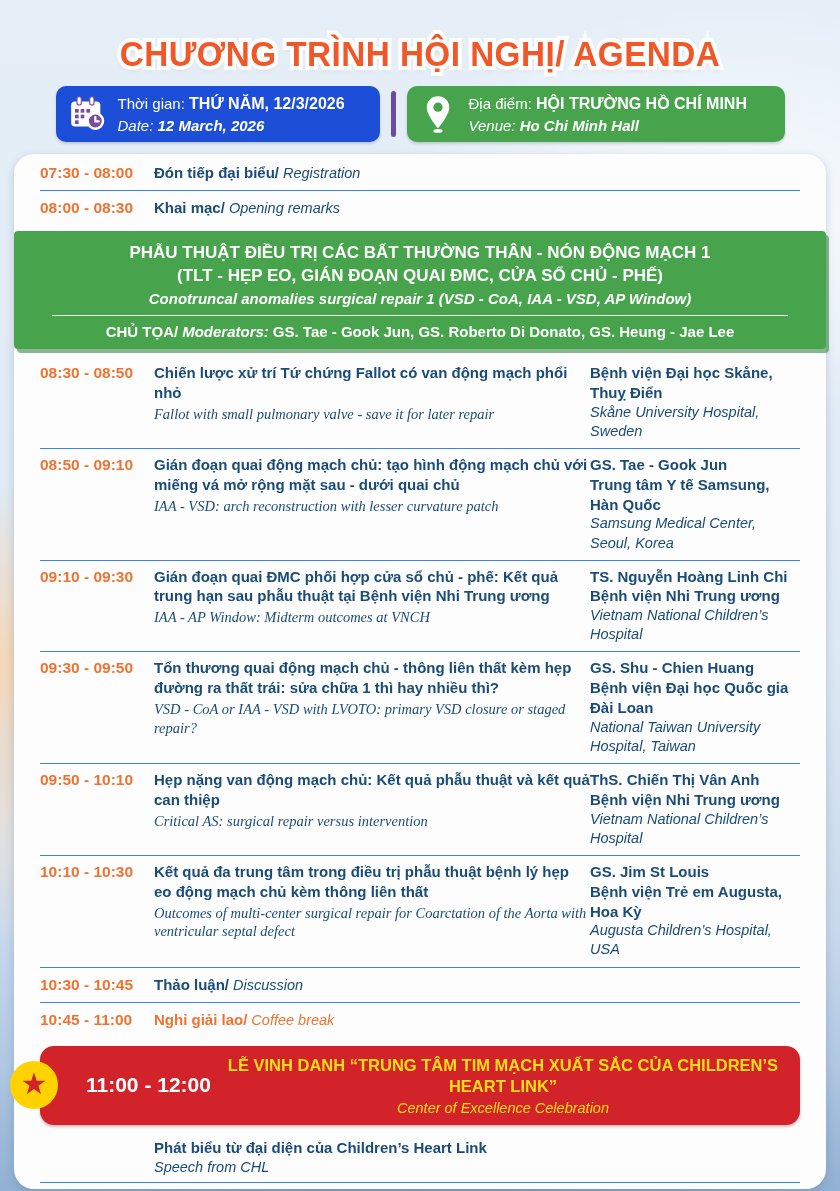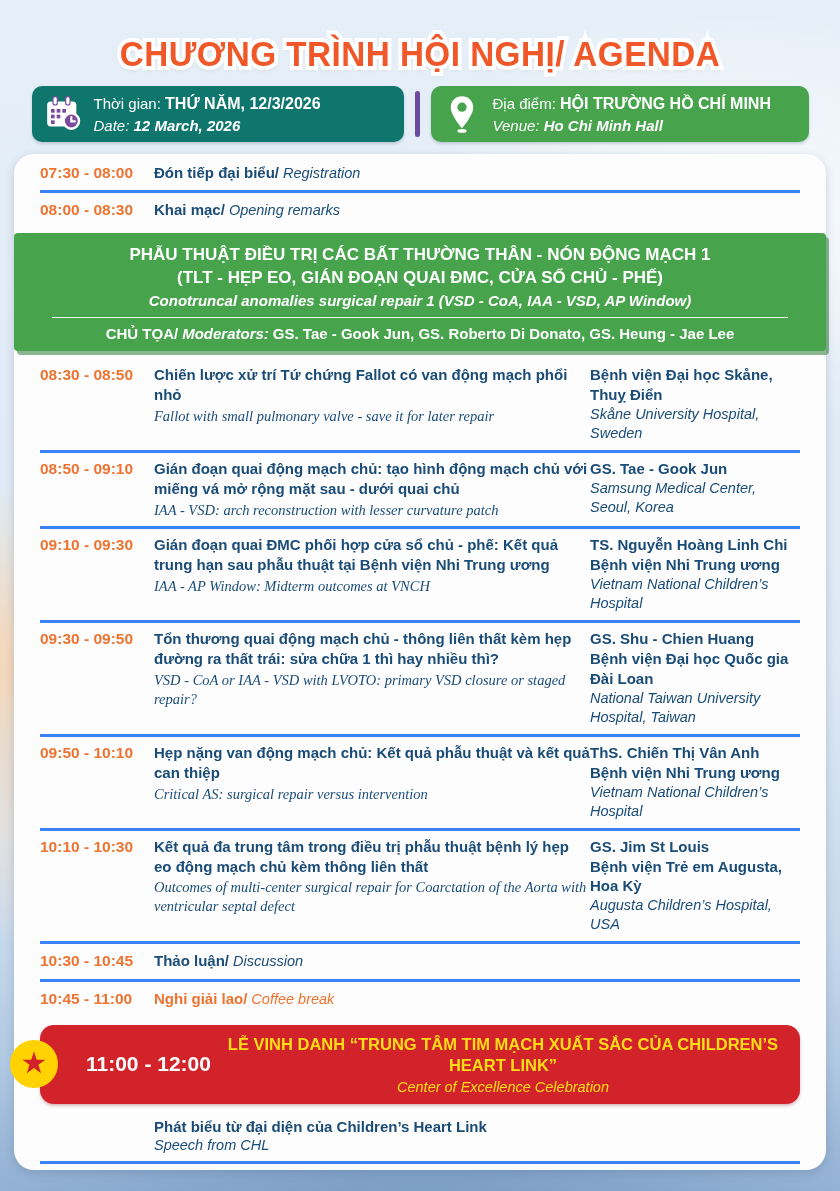--- a/index.html
+++ b/index.html
@@ -16,37 +16,37 @@
   .page-title-wrap{padding-top:34px;text-align:center;}
   .outline-stack{position:relative;display:inline-block;transform:scaleX(.95);
     font-weight:bold;font-size:35px;letter-spacing:.5px;}
   .t-stroke{position:absolute;left:0;top:0;color:#fff;-webkit-text-stroke:8px #ffffff;
     text-shadow:0 3px 5px rgba(130,95,60,.28);white-space:nowrap;}
   .t-fill{position:relative;color:#f0582a;white-space:nowrap;}
 
   .info-row{display:flex;justify-content:center;align-items:center;gap:11px;margin-top:12px;}
   .info-box{height:56px;border-radius:10px;display:flex;align-items:center;color:#fff;
     box-shadow:0 2px 3px rgba(80,90,120,.25);}
-  .info-box.purple{background:#0f766e;width:372px;}
+  .info-box.purple{background:#1d4ed8;width:324px;}
   .info-box.green{background:#47a44d;width:378px;}
   .info-icon{width:62px;display:flex;justify-content:center;align-items:center;flex:0 0 62px;}
   .info-lines{line-height:1.45;font-size:15px;}
   .info-lines .l1 .lab{font-weight:normal;}
   .info-lines .l1 .val{font-weight:bold;font-size:16px;}
   .info-lines .l2{font-style:italic;}
   .info-lines .l2 .lab{font-weight:normal;}
   .info-lines .l2 .val{font-weight:bold;}
   .vdivider{width:5px;height:46px;background:#6b4aa0;border-radius:3px;}
 
   .card{margin:12px 14px 0;background:#fdfdfe;border-radius:20px;
     box-shadow:0 3px 8px rgba(90,110,150,.3);padding:2px 0 6px;}
   .tablewrap{padding:0 26px;}
 
   .row{display:grid;grid-template-columns:114px 1fr;align-items:start;padding:7px 0;}
-  .row.sep,.talk.sep,.speech.sep{border-bottom:3px solid #3b82f6;}
+  .row.sep,.talk.sep,.speech.sep{border-bottom:1px solid #3b82f6;}
   .time{color:#ee7330;font-weight:bold;font-size:15.5px;line-height:1.3;}
   .vi{color:#1a4c77;font-weight:bold;font-size:15px;line-height:1.32;}
   .en{color:#1a4c77;font-style:italic;font-size:14.5px;line-height:1.3;}
   .inline-en{margin-left:4px;font-weight:normal;}
   .orange .vi,.orange .en,.orange .inline-en{color:#ee7330;}
 
   .session-box{margin:6px -26px 8px;background:#47a44d;border-radius:4px;
     padding:11px 24px 9px;color:#fff;text-align:center;
     box-shadow:3px 4px 0 rgba(42,122,52,.55);}
   .session-box .st1{font-weight:bold;font-size:17px;line-height:1.32;}
@@ -173,20 +173,21 @@
     </div>
 
     <div class="talk sep">
       <div class="time">08:50 - 09:10</div>
       <div>
         <div class="vi">Gián đoạn quai động mạch chủ: tạo hình động mạch chủ với miếng vá mở rộng mặt sau - dưới quai chủ</div>
         <div class="en">IAA - VSD: arch reconstruction with lesser curvature patch</div>
       </div>
       <div class="speaker">
         <div class="name">GS. Tae - Gook Jun</div>
+        <div class="affvi">Trung tâm Y tế Samsung, Hàn Quốc</div>
         <div class="affen">Samsung Medical Center, Seoul, Korea</div>
       </div>
     </div>
 
     <div class="talk sep">
       <div class="time">09:10 - 09:30</div>
       <div>
         <div class="vi">Gián đoạn quai ĐMC phối hợp cửa sổ chủ - phế: Kết quả trung hạn sau phẫu thuật tại Bệnh viện Nhi Trung ương</div>
         <div class="en">IAA - AP Window: Midterm outcomes at VNCH</div>
       </div>

